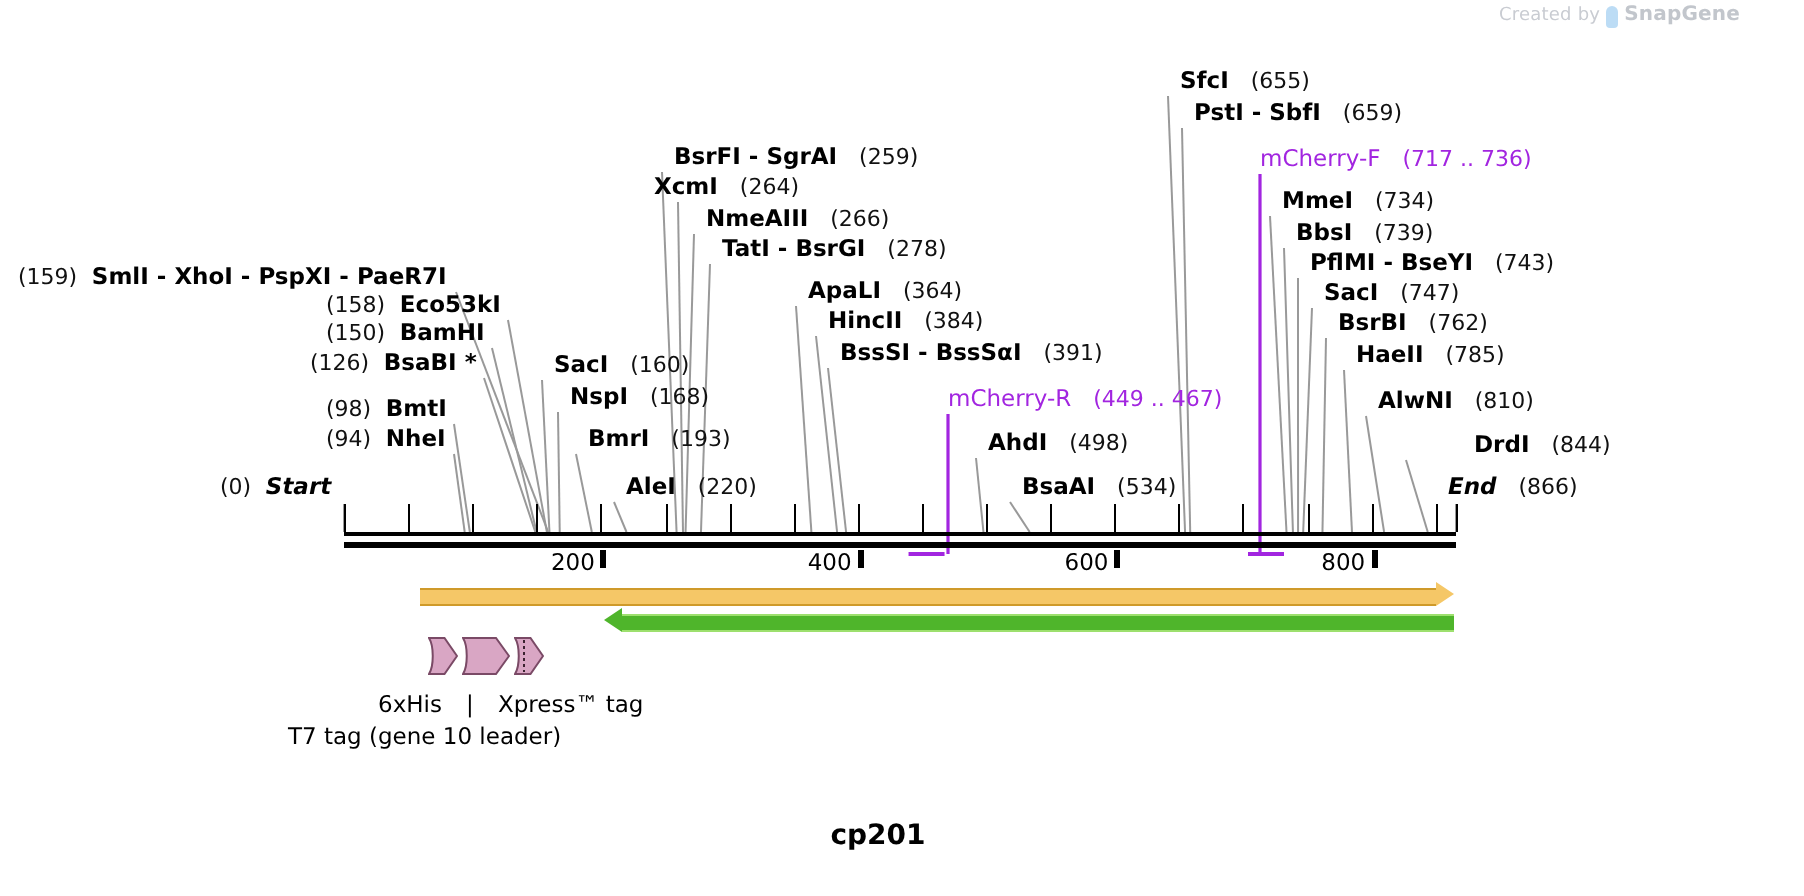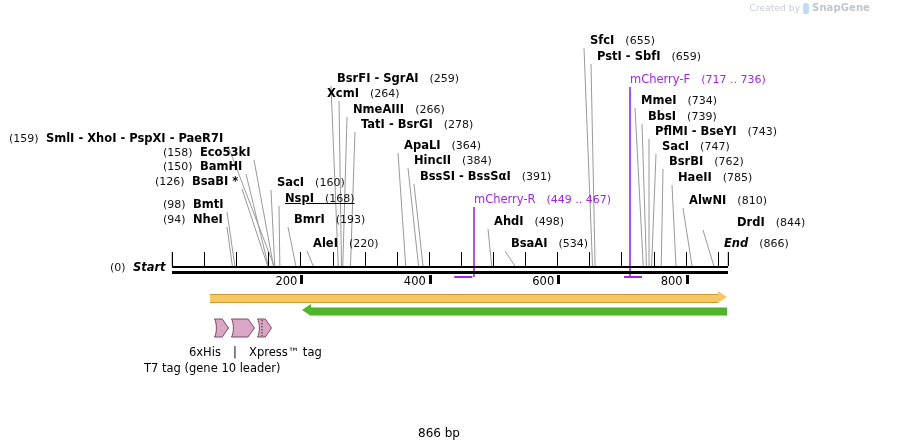--- a/index.html
+++ b/index.html
@@ -139,21 +139,21 @@
     </svg>
 
   <div id="labelLayer">
       <div class="lbl" style="left: 9px; top: 133px;"><span class="pos">(159)</span>&nbsp;&nbsp;<span class="nm">SmlI</span><span class="sep"> - </span><span class="nm">XhoI</span><span class="sep"> - </span><span class="nm">PspXI</span><span class="sep"> - </span><span class="nm">PaeR7I</span></div>
       <div class="lbl" style="left: 163px; top: 147px;"><span class="pos">(158)</span>&nbsp;&nbsp;<span class="nm">Eco53kI</span></div>
       <div class="lbl" style="left: 163px; top: 161px;"><span class="pos">(150)</span>&nbsp;&nbsp;<span class="nm">BamHI</span></div>
       <div class="lbl" style="left: 155px; top: 176px;"><span class="pos">(126)</span>&nbsp;&nbsp;<span class="nm">BsaBI *</span></div>
       <div class="lbl" style="left: 163px; top: 199px;"><span class="pos">(98)</span>&nbsp;&nbsp;<span class="nm">BmtI</span></div>
       <div class="lbl" style="left: 163px; top: 214px;"><span class="pos">(94)</span>&nbsp;&nbsp;<span class="nm">NheI</span></div>
       <div class="lbl" style="left: 277px; top: 177px;"><span class="nm">SacI</span>&nbsp;&nbsp;&nbsp;<span class="pos">(160)</span></div>
-      <div class="lbl" style="left: 285px; top: 193px; text-decoration: underline;"><span class="nm">NspI</span>&nbsp;&nbsp;&nbsp;<span class="pos">(168)</span></div>
+      <div class="lbl" style="left: 285px; top: 193px;"><span class="nm">NspI</span>&nbsp;&nbsp;&nbsp;<span class="pos">(168)</span></div>
       <div class="lbl" style="left: 294px; top: 214px;"><span class="nm">BmrI</span>&nbsp;&nbsp;&nbsp;<span class="pos">(193)</span></div>
       <div class="lbl" style="left: 313px; top: 238px;"><span class="nm">AleI</span>&nbsp;&nbsp;&nbsp;<span class="pos">(220)</span></div>
       <div class="lbl" style="left: 337px; top: 73px;"><span class="nm">BsrFI</span><span class="sep"> - </span><span class="nm">SgrAI</span>&nbsp;&nbsp;&nbsp;<span class="pos">(259)</span></div>
       <div class="lbl" style="left: 327px; top: 88px;"><span class="nm">XcmI</span>&nbsp;&nbsp;&nbsp;<span class="pos">(264)</span></div>
       <div class="lbl" style="left: 353px; top: 104px;"><span class="nm">NmeAIII</span>&nbsp;&nbsp;&nbsp;<span class="pos">(266)</span></div>
       <div class="lbl" style="left: 361px; top: 119px;"><span class="nm">TatI</span><span class="sep"> - </span><span class="nm">BsrGI</span>&nbsp;&nbsp;&nbsp;<span class="pos">(278)</span></div>
       <div class="lbl" style="left: 404px; top: 140px;"><span class="nm">ApaLI</span>&nbsp;&nbsp;&nbsp;<span class="pos">(364)</span></div>
       <div class="lbl" style="left: 414px; top: 155px;"><span class="nm">HincII</span>&nbsp;&nbsp;&nbsp;<span class="pos">(384)</span></div>
       <div class="lbl" style="left: 420px; top: 171px;"><span class="nm">BssSI</span><span class="sep"> - </span><span class="nm">BssSαI</span>&nbsp;&nbsp;&nbsp;<span class="pos">(391)</span></div>
       <div class="lbl" style="left: 494px; top: 216px;"><span class="nm">AhdI</span>&nbsp;&nbsp;&nbsp;<span class="pos">(498)</span></div>
@@ -163,21 +163,21 @@
       <div class="lbl" style="left: 641px; top: 95px;"><span class="nm">MmeI</span>&nbsp;&nbsp;&nbsp;<span class="pos">(734)</span></div>
       <div class="lbl" style="left: 648px; top: 111px;"><span class="nm">BbsI</span>&nbsp;&nbsp;&nbsp;<span class="pos">(739)</span></div>
       <div class="lbl" style="left: 655px; top: 126px;"><span class="nm">PflMI</span><span class="sep"> - </span><span class="nm">BseYI</span>&nbsp;&nbsp;&nbsp;<span class="pos">(743)</span></div>
       <div class="lbl" style="left: 662px; top: 141px;"><span class="nm">SacI</span>&nbsp;&nbsp;&nbsp;<span class="pos">(747)</span></div>
       <div class="lbl" style="left: 669px; top: 156px;"><span class="nm">BsrBI</span>&nbsp;&nbsp;&nbsp;<span class="pos">(762)</span></div>
       <div class="lbl" style="left: 678px; top: 172px;"><span class="nm">HaeII</span>&nbsp;&nbsp;&nbsp;<span class="pos">(785)</span></div>
       <div class="lbl" style="left: 689px; top: 195px;"><span class="nm">AlwNI</span>&nbsp;&nbsp;&nbsp;<span class="pos">(810)</span></div>
       <div class="lbl" style="left: 709px; top: 217px; margin-left: 28px;"><span class="nm">DrdI</span>&nbsp;&nbsp;&nbsp;<span class="pos">(844)</span></div>
       <div class="lbl purple" style="left: 474px; top: 194px;"><span class="nm">mCherry-R</span>&nbsp;&nbsp;&nbsp;<span class="pos">(449 .. 467)</span></div>
       <div class="lbl purple" style="left: 630px; top: 74px;"><span class="nm">mCherry-F</span>&nbsp;&nbsp;&nbsp;<span class="pos">(717 .. 736)</span></div>
-      <div class="lbl term" style="left: 110px; top: 238px; margin-top: 24px;"><span class="pos">(0)</span>&nbsp;&nbsp;<span class="nm">Start</span></div>
+      <div class="lbl term" style="left: 110px; top: 238px;"><span class="pos">(0)</span>&nbsp;&nbsp;<span class="nm">Start</span></div>
       <div class="lbl term" style="left: 724px; top: 238px;"><span class="nm">End</span>&nbsp;&nbsp;&nbsp;<span class="pos">(866)</span></div>
     </div>
 
   <div id="backboneLayer">
       <div class="backbone-thin" style="left: 172px; top: 266px; width: 556px; height: 2px;"></div>
       <div class="backbone-thick" style="left: 172px; top: 271px; width: 556px; height: 3px;"></div>
       <div class="tick" style="left: 204.102px; top: 252px; height: 14px; background: rgb(0, 0, 0); width: 1px;"></div>
       <div class="tick" style="left: 236.203px; top: 252px; height: 14px; background: rgb(0, 0, 0); width: 1px;"></div>
       <div class="tick" style="left: 268.305px; top: 252px; height: 14px; background: rgb(0, 0, 0); width: 1px;"></div>
       <div class="tick" style="left: 300.406px; top: 252px; height: 14px; background: rgb(0, 0, 0); width: 1px;"></div>
@@ -227,15 +227,15 @@
       <div class="feat" style="left: 257px; top: 315px; width: 15px; height: 26px;"><svg width="15" height="26" viewBox="0 0 15 26">
           <path d="M0.5,4 L8.25,4 L14.5,13 L8.25,22 L0.5,22 C 3,18 3,8 0.5,4 Z" fill="#d9a6c4" stroke="#7a4a66" stroke-width="1"></path>
           <line x1="5" y1="5" x2="5" y2="21" stroke="#3a2230" stroke-width="1" stroke-dasharray="1.5,1.5"></line>
         </svg></div>
       <div class="featlabel" style="left: 189px; top: 345px;">6xHis</div>
       <div class="featlabel" style="left: 144px; top: 361px;">T7 tag (gene 10 leader)</div>
       <div class="featlabel" style="left: 249px; top: 345px;">Xpress™ tag</div>
       <div class="featlabel" style="left: 233px; top: 345px;">|</div>
     </div>
 
-  <div class="subtitle" style="top:426px">866 bp</div>
+  <div class="title" style="top:410px">cp201</div>
 
 </div>
 
 </body></html>

